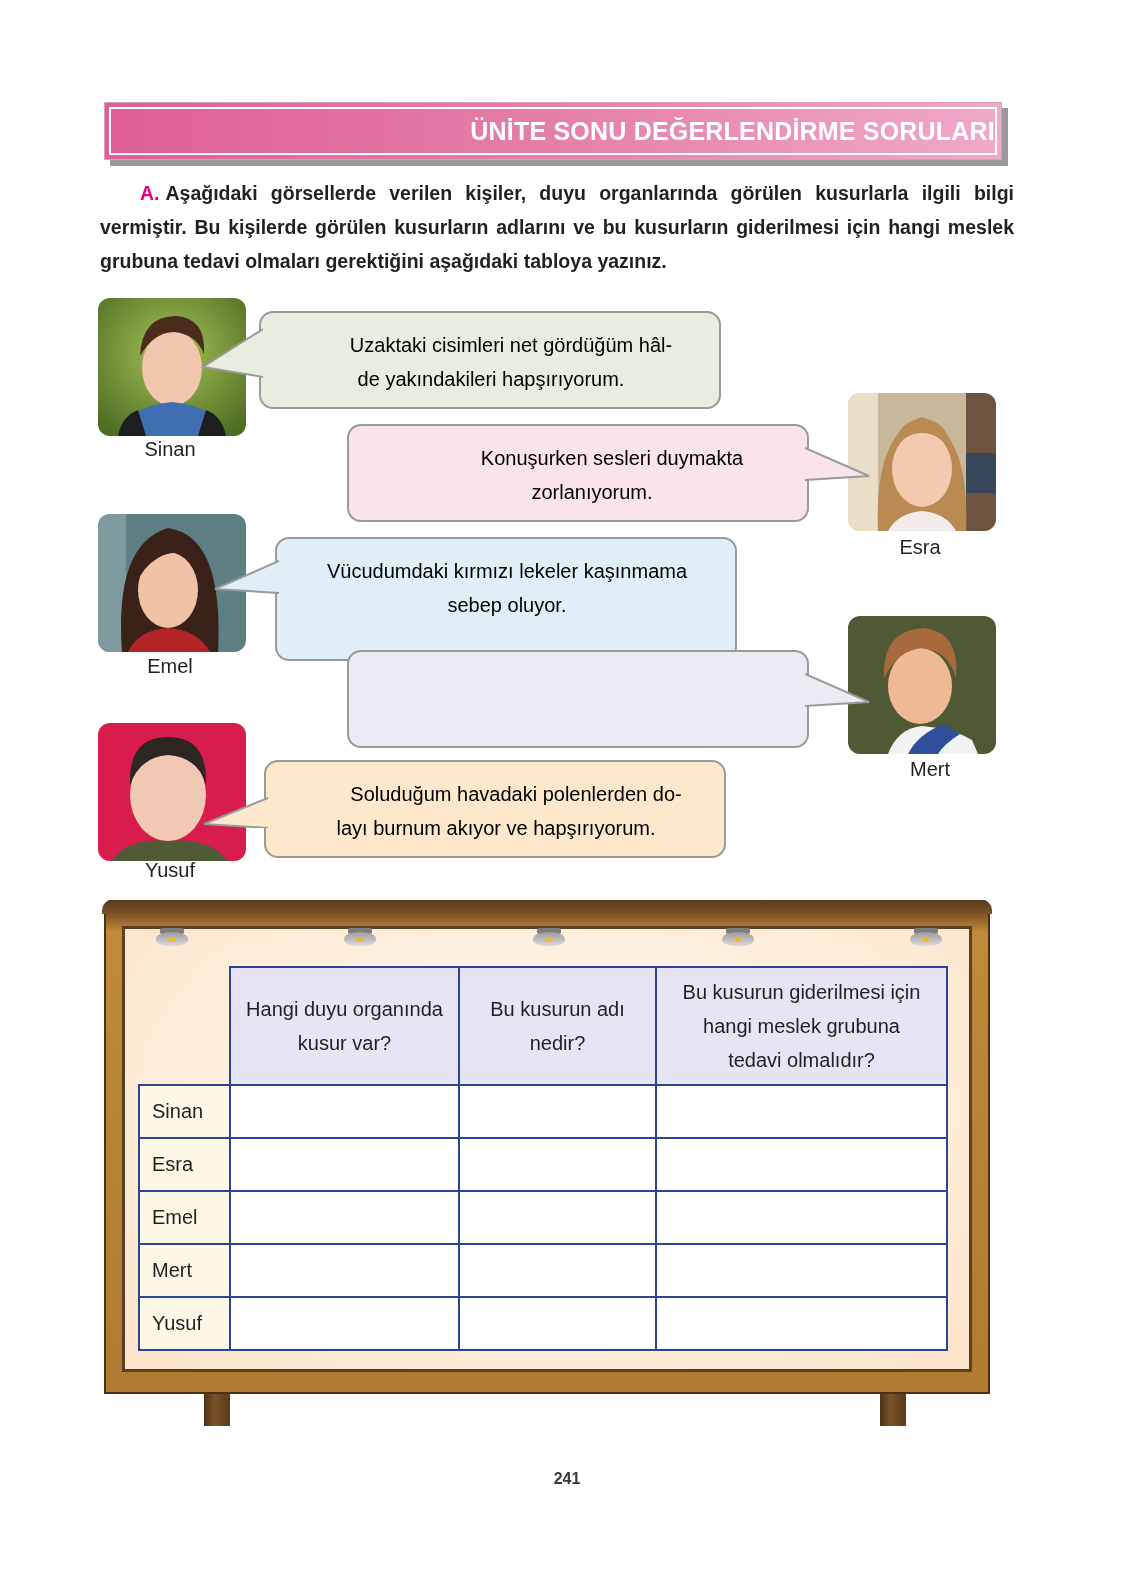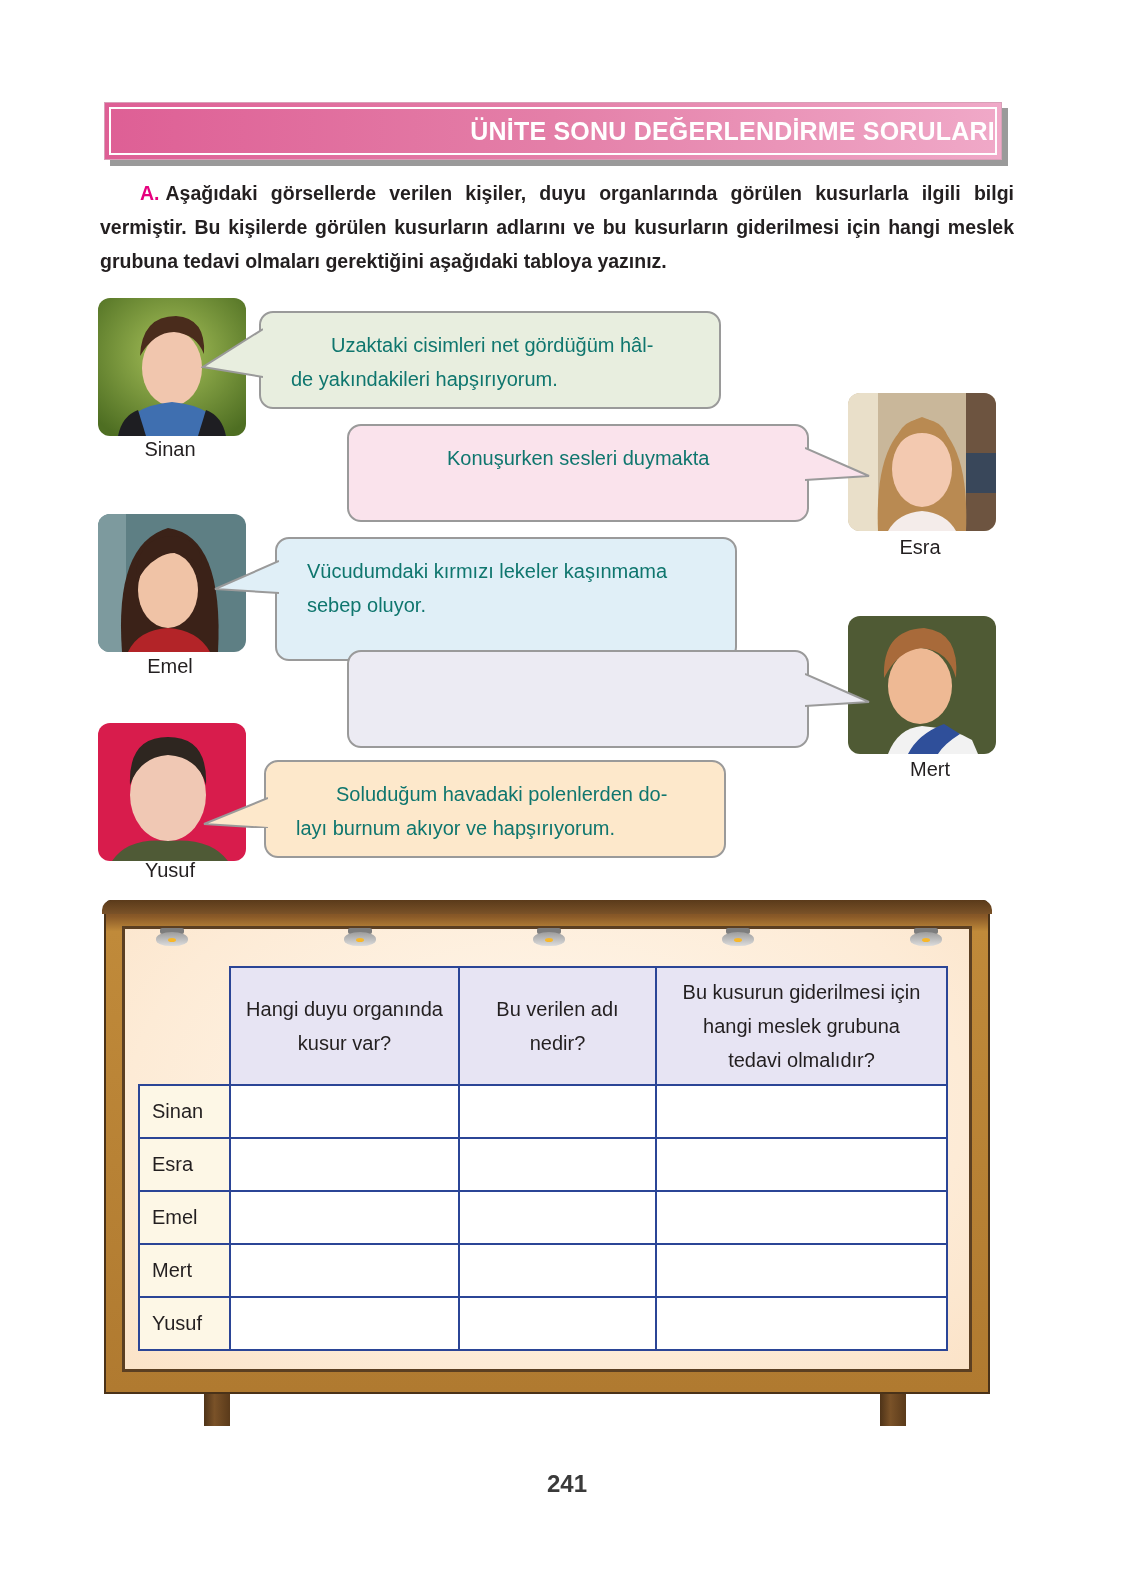--- a/index.html
+++ b/index.html
@@ -19,21 +19,21 @@
   
   .instructions { position: absolute; left: 100px; top: 176px; width: 914px; font-size: 19.5px; font-weight: bold; line-height: 34px; color: #231f20; text-align: justify; }
   .instructions .letter { color: #e6007e; margin-left: 40px; margin-right: 6px; }
 
   
   .avatar { position: absolute; width: 148px; height: 138px; border-radius: 12px; overflow: hidden; }
   .avatar svg { width: 100%; height: 100%; display: block; }
   .name { position: absolute; font-size: 20px; color: #231f20; text-align: center; width: 148px; }
 
   
-  .bubble { position: absolute; border: 2px solid #9a9a9a; border-radius: 14px; font-size: 20px; color: #0f766e; line-height: 34px; }
+  .bubble { position: absolute; border: 2px solid #9a9a9a; border-radius: 14px; font-size: 20px; color: #000000; line-height: 34px; text-align: center; }
   .bubble .tail { position: absolute; }
   .bubble .txt { position: relative; z-index: 2; }
 
   .b1 { left: 259px; top: 311px; width: 462px; height: 98px; background: #e8eedf; padding: 15px 28px 0 30px; }
   .b2 { left: 347px; top: 424px; width: 462px; height: 98px; background: #fae3ec; padding: 15px 30px 10px 58px; }
   .b3 { left: 275px; top: 537px; width: 462px; height: 124px; background: #e0eff7; padding: 15px 28px 16px 30px; }
   .b4 { left: 347px; top: 650px; width: 462px; height: 98px; background: #ecebf3; padding: 0 30px; display: flex; align-items: center; justify-content: center; }
   .b5 { left: 264px; top: 760px; width: 462px; height: 98px; background: #fde8cb; padding: 15px 28px 0 30px; }
 
   
@@ -53,21 +53,21 @@
 
   
   .tbl { position: absolute; left: 138px; top: 966px; border-collapse: collapse; }
   .tbl th, .tbl td { border: 2px solid #2b4596; font-weight: normal; font-size: 20px; color: #231f20; }
   .tbl thead th { background: #e7e4f3; text-align: center; line-height: 34px; vertical-align: middle; }
   .tbl thead th.corner { background: transparent; border: none; border-bottom: 2px solid #2b4596; }
   .tbl tbody td.rowname { background: #fdf7e6; text-align: left; padding-left: 12px; }
   .tbl tbody td.cell { background: #ffffff; }
   .tbl tbody tr { height: 53px; }
 
-  .page-number { position: absolute; left: 0; width: 1134px; top: 1470px; text-align: center; font-size: 24px; font-weight: bold; color: #3a3a3a; }
+  .page-number { position: absolute; left: 0; width: 1134px; top: 1470px; text-align: center; font-size: 16px; font-weight: bold; color: #3a3a3a; }
 </style>
 </head>
 <body>
 
 <div class="banner-wrap">
   <div class="banner-shadow"></div>
   <div class="banner">
     <div class="banner-inner">
       <span class="banner-text">ÜNİTE SONU DEĞERLENDİRME SORULARI</span>
     </div>
@@ -116,20 +116,21 @@
   </svg>
 </div>
 <div class="name" style="left:846px; top:536px;">Esra</div>
 
 <div class="bubble b2">
   <svg class="tail" style="right:-64px; top:20px;" width="66" height="40" viewBox="0 0 66 40">
     <polygon points="0,2 64,30 0,34" fill="#fae3ec"></polygon>
     <polyline points="0,2 64,30 0,34" fill="none" stroke="#9a9a9a" stroke-width="2"></polyline>
   </svg>
   <div class="txt" style="padding-left:40px;">Konuşurken sesleri duymakta</div>
+  <div class="txt">zorlanıyorum.</div>
 </div>
 
 <div class="avatar" style="left:98px; top:514px;">
   <svg viewBox="0 0 148 138">
     <rect width="148" height="138" fill="#5e7f84"></rect>
     <rect x="0" y="0" width="28" height="138" fill="#7d9a9e"></rect>
     <path d="M24 138 Q16 30 70 14 Q126 22 120 138Z" fill="#3b2218"></path>
     <ellipse cx="70" cy="76" rx="30" ry="38" fill="#f0c3a6"></ellipse>
     <path d="M38 70 Q36 22 76 22 Q106 26 104 56 Q84 30 60 44 Q46 52 38 70Z" fill="#3b2218"></path>
     <path d="M30 138 Q40 116 70 114 Q100 116 112 138Z" fill="#b32428"></path>
@@ -224,21 +225,21 @@
     <col style="width:291px">
   </colgroup>
   <thead>
     <tr style="height:118px;">
       <th class="corner"></th>
       <th>
         <div>Hangi duyu organında</div>
         <div>kusur var?</div>
       </th>
       <th>
-        <div>Bu verilen adı</div>
+        <div>Bu kusurun adı</div>
         <div>nedir?</div>
       </th>
       <th>
         <div>Bu kusurun giderilmesi için</div>
         <div>hangi meslek grubuna</div>
         <div>tedavi olmalıdır?</div>
       </th>
     </tr>
   </thead>
   <tbody>

